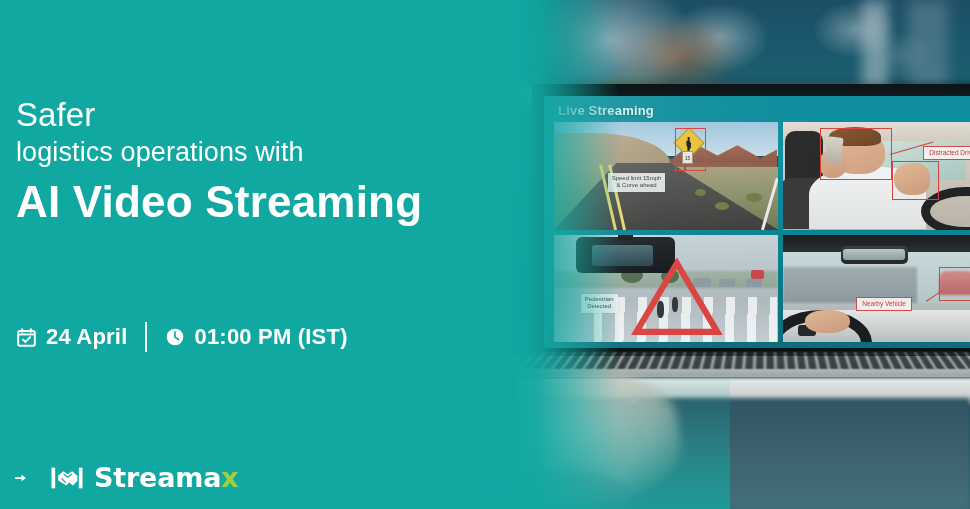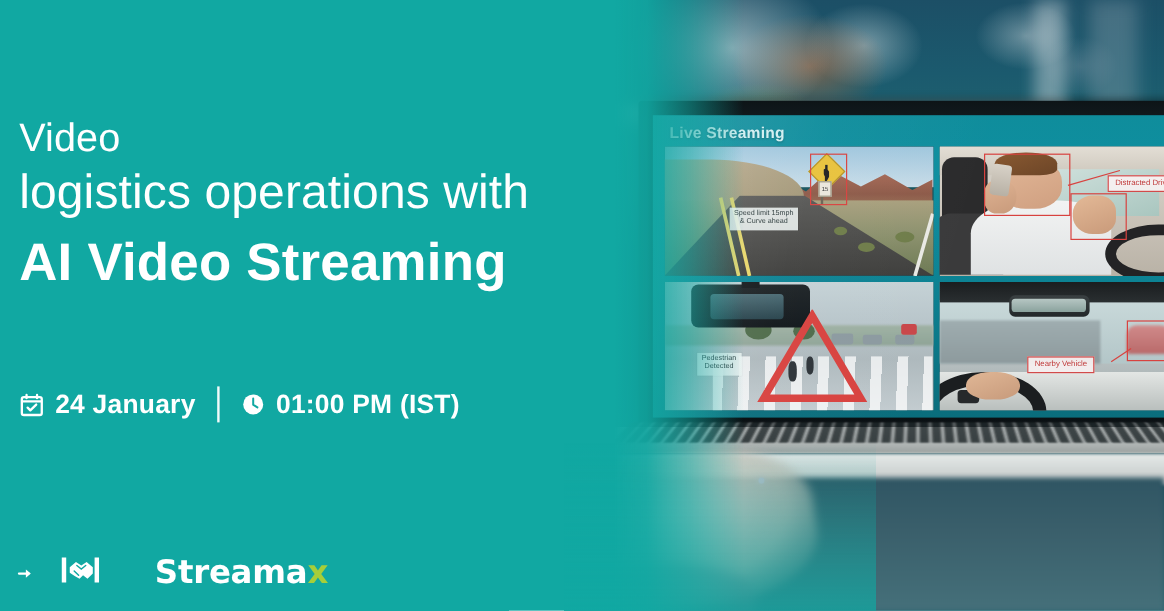--- a/index.html
+++ b/index.html
@@ -254,40 +254,40 @@
   .fade-bottom {
     position:absolute; left:0; bottom:0; width:260px; height:140px;
     background: linear-gradient(0deg, rgba(17,168,162,.75), rgba(17,168,162,0));
     z-index: 41;
   }
 
   
   .content { position:absolute; left:0; top:0; width:560px; height:509px; z-index:60; }
   .headline { position:absolute; left:16px; top:95px; width:540px; color:#fff; }
   .h-line1 { font-size:33px; font-weight:400; line-height:1.2; letter-spacing:.1px; }
-  .h-line2 { font-size:40px; font-weight:400; line-height:1.28; letter-spacing:.1px; }
+  .h-line2 { font-size:27px; font-weight:400; line-height:1.28; letter-spacing:.1px; }
   .h-line3 { font-size:44px; font-weight:bold; line-height:1.3; letter-spacing:.2px; margin-top:4px; }
 
   .meta {
     position:absolute; left:16px; top:322px;
     display:flex; align-items:center; color:#fff;
     font-size:22px; font-weight:bold; letter-spacing:.2px;
   }
   .meta-group { display:flex; align-items:center; }
   .meta-icon { display:inline-flex; align-items:center; justify-content:center; margin-right:9px; }
   .divider { width:2px; height:30px; background:#fff; margin:0 18px; opacity:.95; }
 
   .logos { position:absolute; left:12px; top:462px; display:flex; align-items:center; }
   .logo-uffizio {
     color:#fff; font-size:26px; font-weight:bold; letter-spacing:-.6px;
     display:flex; align-items:center; font-family:"DejaVu Sans", sans-serif;
   }
   .logo-arrow { margin-left:2px; display:inline-flex; }
   .logo-gap { width:22px; }
-  .streamax { display:flex; align-items:flex-start;gap:35px; }
+  .streamax { display:flex; align-items:center; }
   .sx-mark { display:inline-flex; align-items:center; margin-right:10px; }
   .sx-word {
     color:#fff; font-size:27px; font-weight:bold; letter-spacing:-.2px;
     font-family:"DejaVu Sans", sans-serif;
   }
   .sx-x { color:#a6ce39; font-weight:bold; }
 </style>
 </head>
 <body>
 
@@ -409,36 +409,36 @@
     <div class="hand-big"></div>
     <div class="sleeve"></div>
 
     <div class="fade-left"></div>
     <div class="fade-bottom"></div>
   </div>
 
   <div class="content">
 
     <div class="headline">
-      <div class="h-line1">Video</div>
+      <div class="h-line1">Safer</div>
       <div class="h-line2">logistics operations with</div>
       <div class="h-line3">AI Video Streaming</div>
     </div>
 
     <div class="meta">
       <div class="meta-group">
         <span class="meta-icon">
           <svg width="21" height="21" viewBox="0 0 24 24" fill="none" aria-hidden="true">
             <rect x="2.5" y="4.5" width="19" height="17" rx="2" stroke="#ffffff" stroke-width="2.2"></rect>
             <path d="M2.5 8.5h19" stroke="#ffffff" stroke-width="2.2"></path>
             <path d="M7 2.5v3M17 2.5v3" stroke="#ffffff" stroke-width="2.2" stroke-linecap="round"></path>
             <path d="M8 14.5l2.6 2.6L16.2 11.6" stroke="#ffffff" stroke-width="2.2" stroke-linecap="round" stroke-linejoin="round"></path>
           </svg>
         </span>
-        <span>24 January</span>
+        <span>24 April</span>
       </div>
 
       <div class="divider"></div>
 
       <div class="meta-group">
         <span class="meta-icon">
           <svg width="20" height="20" viewBox="0 0 24 24" aria-hidden="true">
             <circle cx="12" cy="12" r="10" fill="#ffffff"></circle>
             <path d="M12 6.2v6.2l4.2 2.6" stroke="#11a8a2" stroke-width="2" stroke-linecap="round" fill="none"></path>
           </svg>

